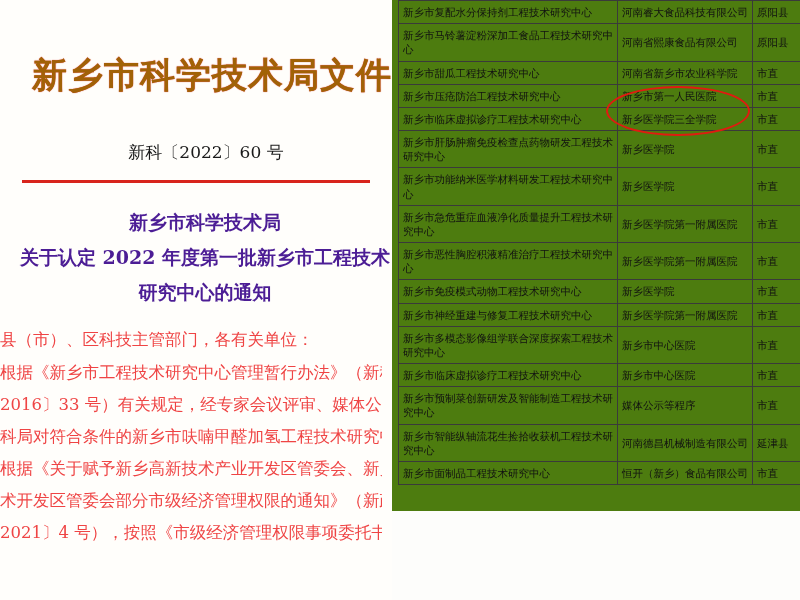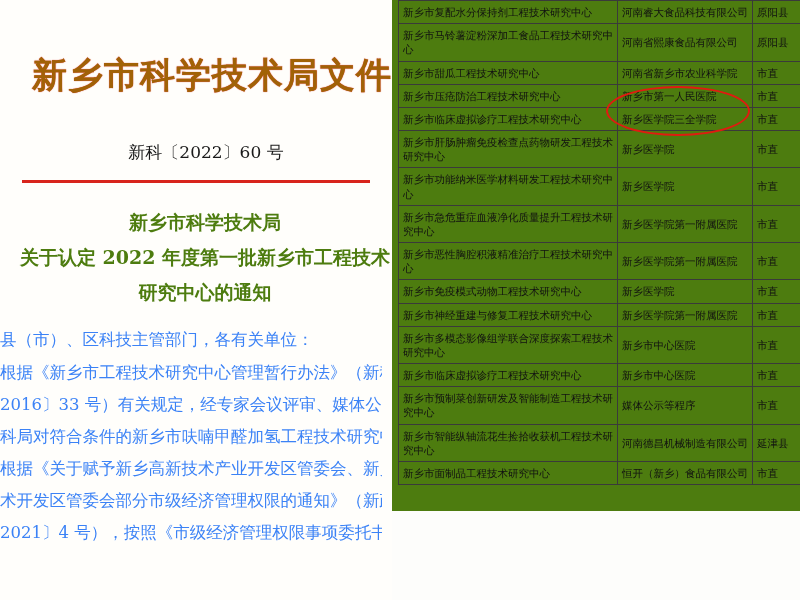--- a/index.html
+++ b/index.html
@@ -56,32 +56,32 @@
     background: #d8241c;
   }
   .doc-head-block {
     margin-top: 22px;
     text-align: center;
     padding-left: 18px;
   }
   .doc-head-line {
     font-size: 19px;
     font-weight: bold;
-    color: #4d7c0f;
+    color: #4c1d95;
     line-height: 1.85;
     font-family: "DejaVu Serif", serif;
     white-space: nowrap;
   }
   .doc-body {
     margin-top: 14px;
     padding: 0 10px 0 0;
   }
   .doc-p {
     font-size: 16.5px;
-    color: #3b82f6;
+    color: #ef4444;
     line-height: 1.95;
     font-family: "DejaVu Serif", serif;
     white-space: nowrap;
     overflow: hidden;
   }
   .doc-p.indent { text-indent: 0; }
 
   
   .doc-right {
     position: relative;

